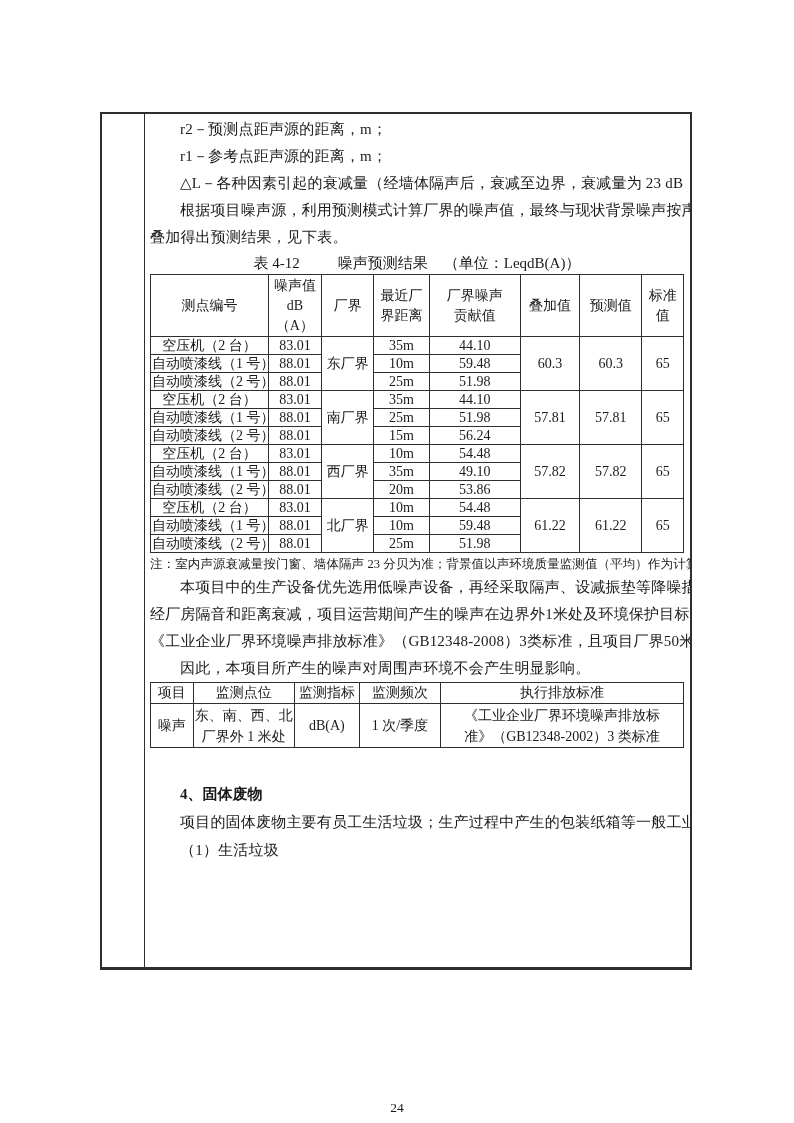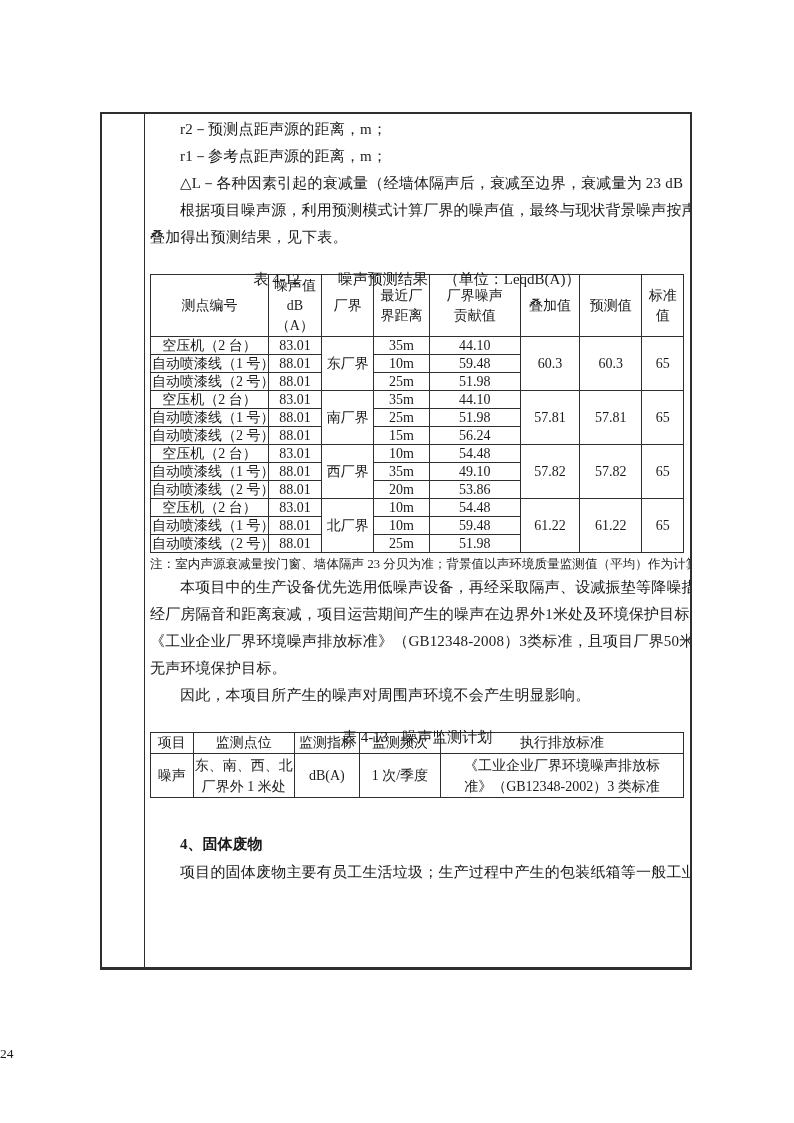--- a/index.html
+++ b/index.html
@@ -44,21 +44,21 @@
     display: flex;
     justify-content: center;
     align-items: baseline;
     font-weight: normal;
     font-size: 15px;
     height: 22px;
     line-height: 22px;
     margin-top: 1px;
     text-align: center;
   }
-  .caption .cap-title { margin-left: 38px; margin-top: 16px; }
+  .caption .cap-title { margin-left: 38px; }
   .caption .cap-unit  { margin-left: 16px; }
   .caption.c13 .cap-title { margin-left: 14px; }
   table {
     border-collapse: collapse;
     width: 100%;
     table-layout: fixed;
   }
   th, td {
     border: 1px solid #2e2e2e;
     text-align: center;
@@ -92,23 +92,24 @@
   .sw { margin-top: 32px; }
   .sw-head {
     font-weight: bold;
     font-size: 15px;
     line-height: 28px;
     text-indent: 2em;
   }
   .sw .tline { line-height: 28px; }
   .pageno {
     position: absolute;
-    top: 1046px;
+    top: 1100px;
     left: 0;
     width: 100%;
+    text-align: center;
     font-size: 13.5px;
     color: #1a1a1a;
   }
 </style>
 </head>
 <body>
 
 <div class="page">
   <div class="frame">
     <div class="frame-left"></div>
@@ -246,28 +247,23 @@
             </tr>
           </tbody>
       </table>
 
       <div class="note">注：室内声源衰减量按门窗、墙体隔声 23 分贝为准；背景值以声环境质量监测值（平均）作为计算。</div>
 
       <div class="paras">
           <div class="tline indent">本项目中的生产设备优先选用低噪声设备，再经采取隔声、设减振垫等降噪措施后，</div>
           <div class="tline">经厂房隔音和距离衰减，项目运营期间产生的噪声在边界外1米处及环境保护目标能达到</div>
           <div class="tline">《工业企业厂界环境噪声排放标准》（GB12348-2008）3类标准，且项目厂界50米范围内</div>
-          <div class="tline">无声环境保护目标。</div>
           <div class="tline indent">因此，本项目所产生的噪声对周围声环境不会产生明显影响。</div>
         </div>
 
-      <div class="caption c13">
-        <span>表 4-13</span>
-        <span class="cap-title">噪声监测计划</span>
-      </div>
 
       <table class="t13">
         <colgroup>
           <col style="width:8%">
             <col style="width:19%">
             <col style="width:12.2%">
             <col style="width:15.2%">
             <col style="width:45.6%">
         </colgroup>
         <thead>
@@ -289,19 +285,20 @@
             <td class="pre">《工业企业厂界环境噪声排放标
 准》（GB12348-2002）3 类标准</td>
           </tr>
         </tbody>
       </table>
 
       <div class="sw">
         <div class="sw-head">4、固体废物</div>
         <div>
             <div class="tline indent">项目的固体废物主要有员工生活垃圾；生产过程中产生的包装纸箱等一般工业固体</div>
+            <div class="tline indent">（1）生活垃圾</div>
           </div>
       </div>
 
     </div>
   </div>
   <div class="pageno">24</div>
 </div>
 
 </body></html>

